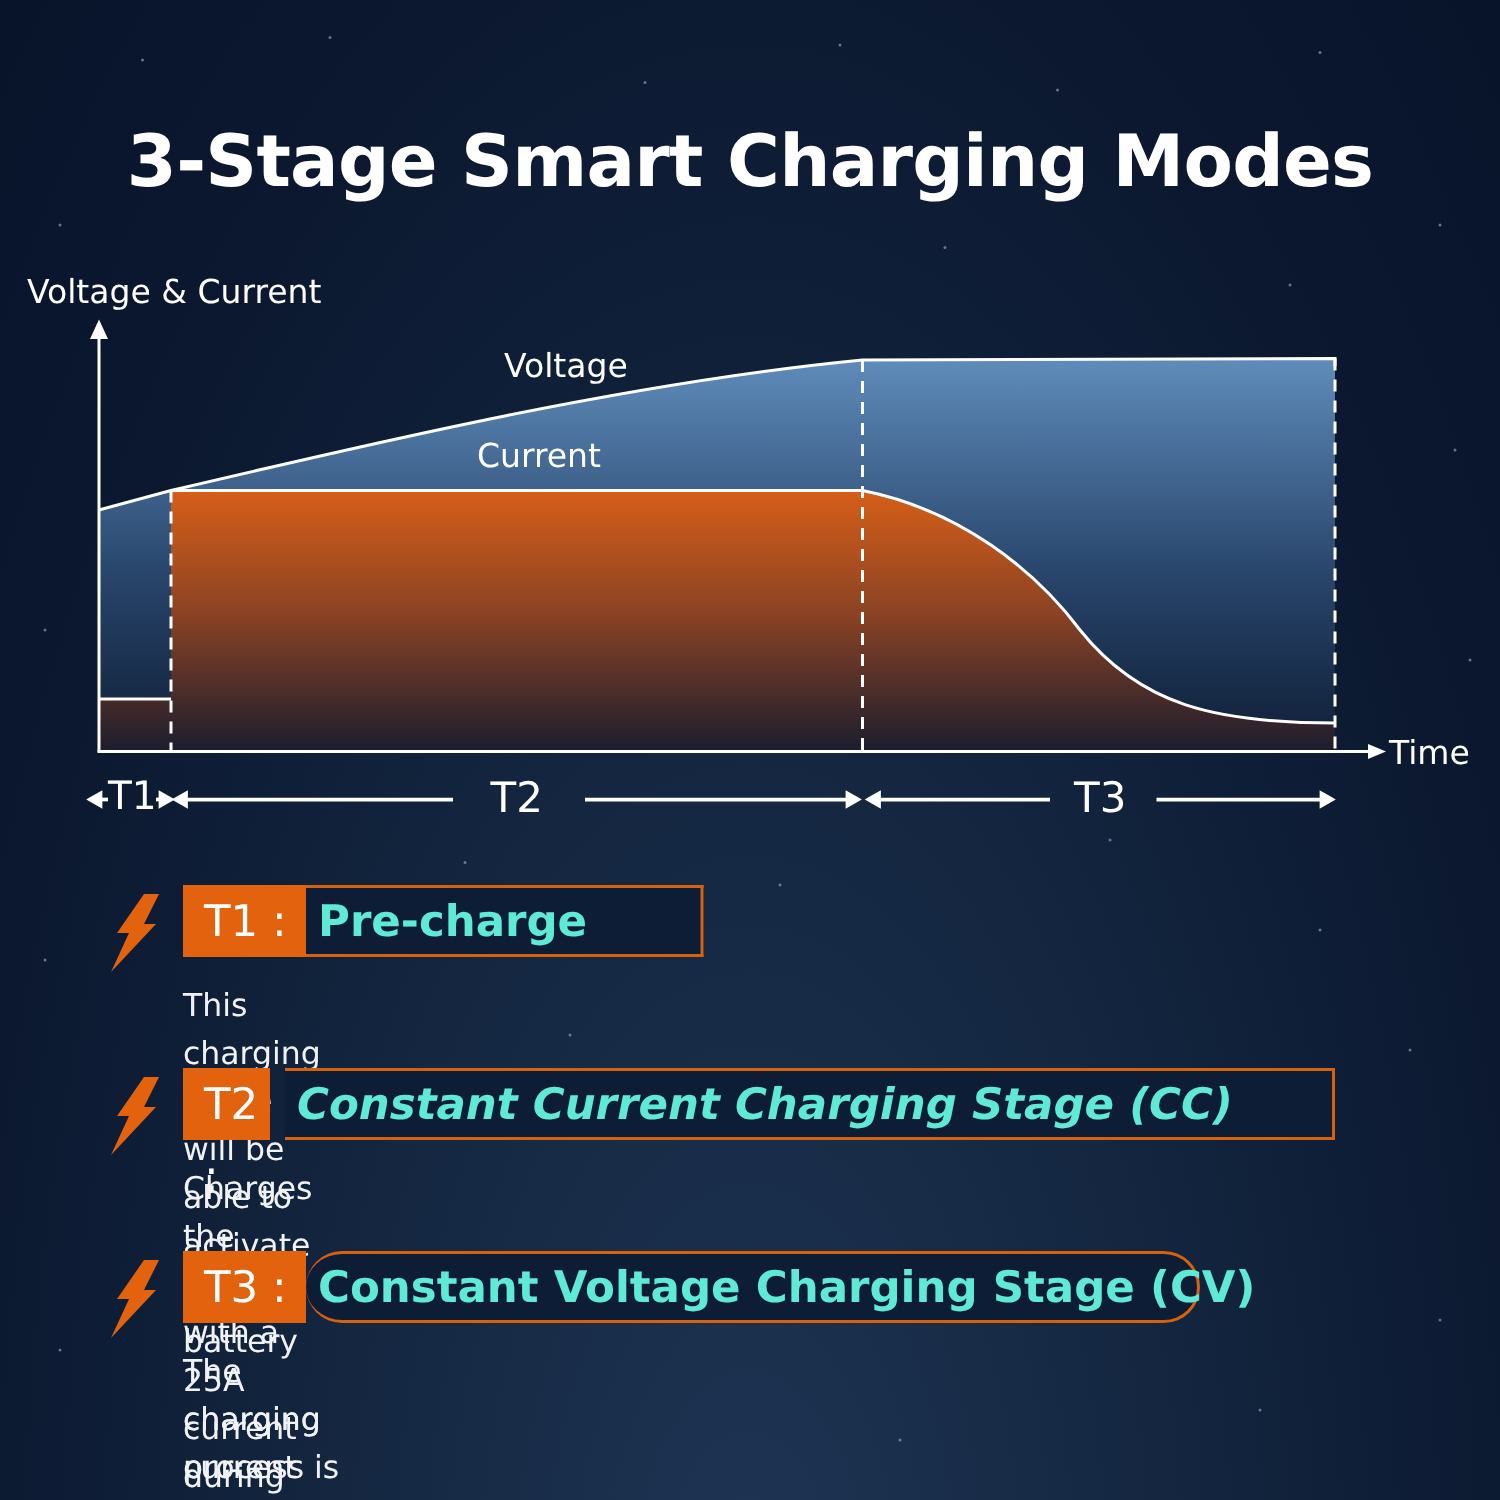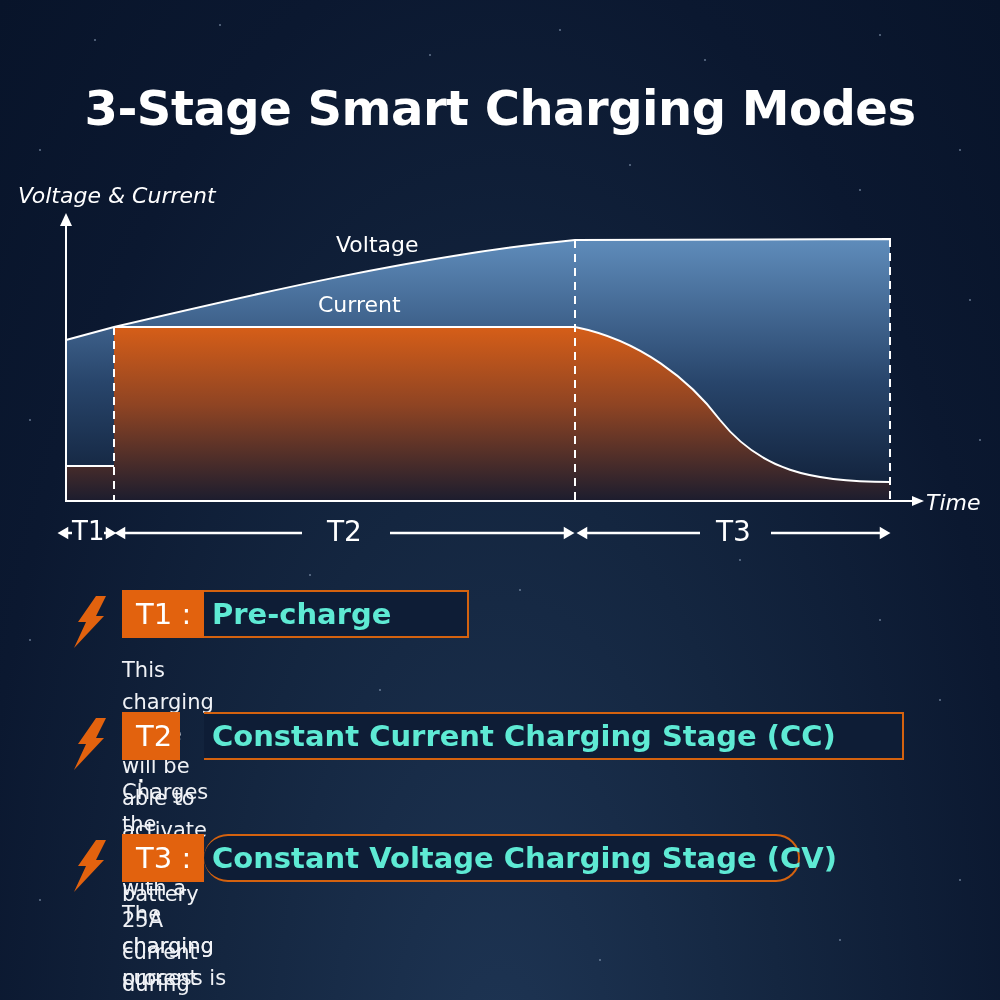--- a/index.html
+++ b/index.html
@@ -2,21 +2,21 @@
 <html><head>
 <meta charset="utf-8">
 <style>
   html,body{margin:0;padding:0;}
   body{width:1000px;height:1000px;overflow:hidden;position:relative;
     background:radial-gradient(ellipse at 50% 110%, #1e3554 0%, #142640 40%, #0b1830 75%, #08142a 100%);
     font-family:"DejaVu Sans", sans-serif;color:#fff;}
   .stars{position:absolute;left:0;top:0;width:1000px;height:1000px;}
   .title{position:absolute;left:0;top:80px;width:1000px;text-align:center;font-size:48px;font-weight:bold;letter-spacing:-0.5px;}
   .chart{position:absolute;left:0;top:0;width:1000px;height:560px;}
-  .axis-label{position:absolute;font-size:22px;font-style:italic;}
+  .axis-label{position:absolute;font-size:22px;}
   .curve-label{position:absolute;font-size:22px;}
   .seg-label{position:absolute;font-size:28px;}
   .stage{position:absolute;left:70px;}
   .stage .bolt{position:absolute;left:0;top:6px;width:40px;height:52px;}
   .stage .tag{position:absolute;left:52px;top:0;height:48px;background:#e2620e;color:#ffffff;font-weight:normal;font-size:29px;line-height:48px;padding:0 10px 0 14px;box-sizing:border-box;}
   .stage .name{position:absolute;top:0;height:48px;border:2px solid #d4620f;border-left:none;box-sizing:border-box;background:#0e1d36;color:#5eead4;font-weight:bold;font-size:29px;line-height:44px;padding:0 14px 0 8px;white-space:nowrap;}
   .stage .desc{position:absolute;left:52px;font-size:21px;color:#f0f2f6;line-height:32px;}
 </style>
 </head>
 <body>
@@ -116,21 +116,21 @@
   <div class="tag" style="width:82px;">T1 :</div>
   <div class="name" style="left:134px;width:265px;">Pre-charge</div>
   <div class="desc" style="top:64px;">This charging mode will be able to activate the battery</div>
 </div>
 
 <div class="stage" style="top:712px;">
   <svg class="bolt" viewBox="0 0 40 52">
       <polygon points="26,0 36,0 26,20 34,20 4,52 16,26 8,26" fill="#e2620e"></polygon>
     </svg>
   <div class="tag" style="width:58px;">T2 :</div>
-  <div class="name" style="left:134px;width:700px;">Constant Current Charging Stage (CC)</div>
+  <div class="name" style="left:120px;width:700px;font-style:italic;">Constant Current Charging Stage (CC)</div>
   <div class="desc" style="top:64px;">Charges the battery with a 25A current during the main charging time</div>
 </div>
 
 <div class="stage" style="top:834px;">
   <svg class="bolt" viewBox="0 0 40 52">
       <polygon points="26,0 36,0 26,20 34,20 4,52 16,26 8,26" fill="#e2620e"></polygon>
     </svg>
   <div class="tag" style="width:82px;">T3 :</div>
   <div class="name" style="left:134px;width:596px;border-radius:24px;">Constant Voltage Charging Stage (CV)</div>
   <div class="desc" style="top:64px;">The charging current gradually decreases until the whole</div>

